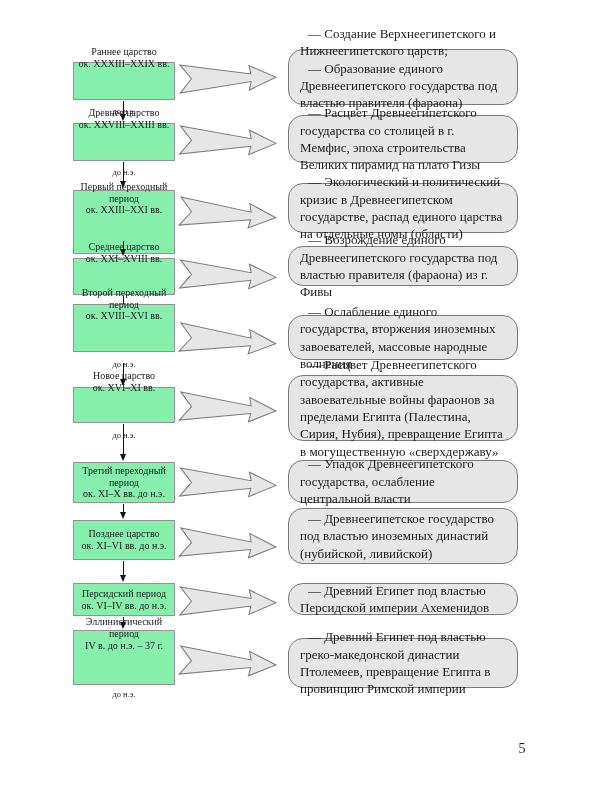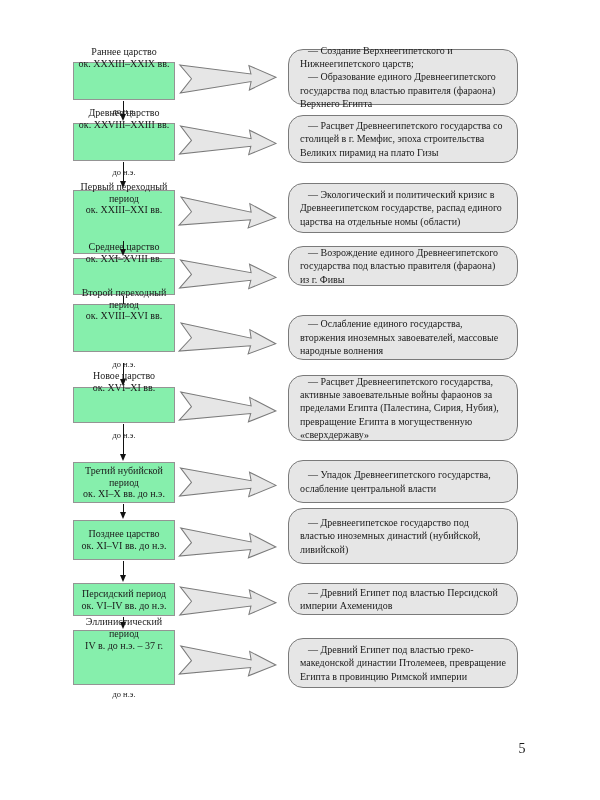--- a/index.html
+++ b/index.html
@@ -22,21 +22,21 @@
   
   .big-arrow{position:absolute;left:180px;width:96px;height:32px;transform-origin:left center;overflow:visible;}
   .big-arrow polygon{fill:var(--shape-fill,#e6e6e6);stroke:var(--shape-border,#7a7a7a);stroke-width:1;vector-effect:non-scaling-stroke;}
 
   
   .desc-box{
     position:absolute;left:288px;width:230px;box-sizing:border-box;
     background:var(--shape-fill,#e6e6e6);border:1px solid var(--shape-border,#7a7a7a);
     border-radius:15px;
     display:flex;flex-direction:column;justify-content:center;
-    font-size:10px;line-height:1.34;padding:4px 11px;
+    font-size:13px;line-height:1.34;padding:4px 11px;
   }
   .desc-box p{margin:0;text-indent:8px;}
 
   
   .connector{position:absolute;left:119px;width:9px;}
   .connector .line{position:absolute;left:4px;top:0;bottom:5px;width:1px;background:#111;}
   .connector .head{position:absolute;left:1px;bottom:0;width:0;height:0;
     border-left:3.5px solid transparent;border-right:3.5px solid transparent;border-top:7px solid #111;}
 
   
@@ -206,21 +206,21 @@
           <p>— Расцвет Древнеегипетского государства, активные завоевательные войны фараонов за пределами Египта (Палестина, Сирия, Нубия), превращение Египта в могущественную «сверхдержаву»</p>
         </div>
     <div class="connector">
       <div class="line"></div>
       <div class="head"></div>
     </div>
   </div>
 
   <div class="stage-row">
     <div class="period-box">
-          <div class="period-line">Третий нубийской</div>
+          <div class="period-line">Третий переходный</div>
           <div class="period-line">период</div>
           <div class="period-line">ок. XI–X вв. до н.э.</div>
         </div>
     <svg class="big-arrow" viewBox="0 0 100 34" preserveAspectRatio="none" xmlns="http://www.w3.org/2000/svg">
       <polygon points="0,2 74,13 72,4 100,17 72,30 74,21 0,32 12,17"></polygon>
     </svg>
     <div class="desc-box">
           <p>— Упадок Древнеегипетского государства, ослабление центральной власти</p>
         </div>
     <div class="connector">

